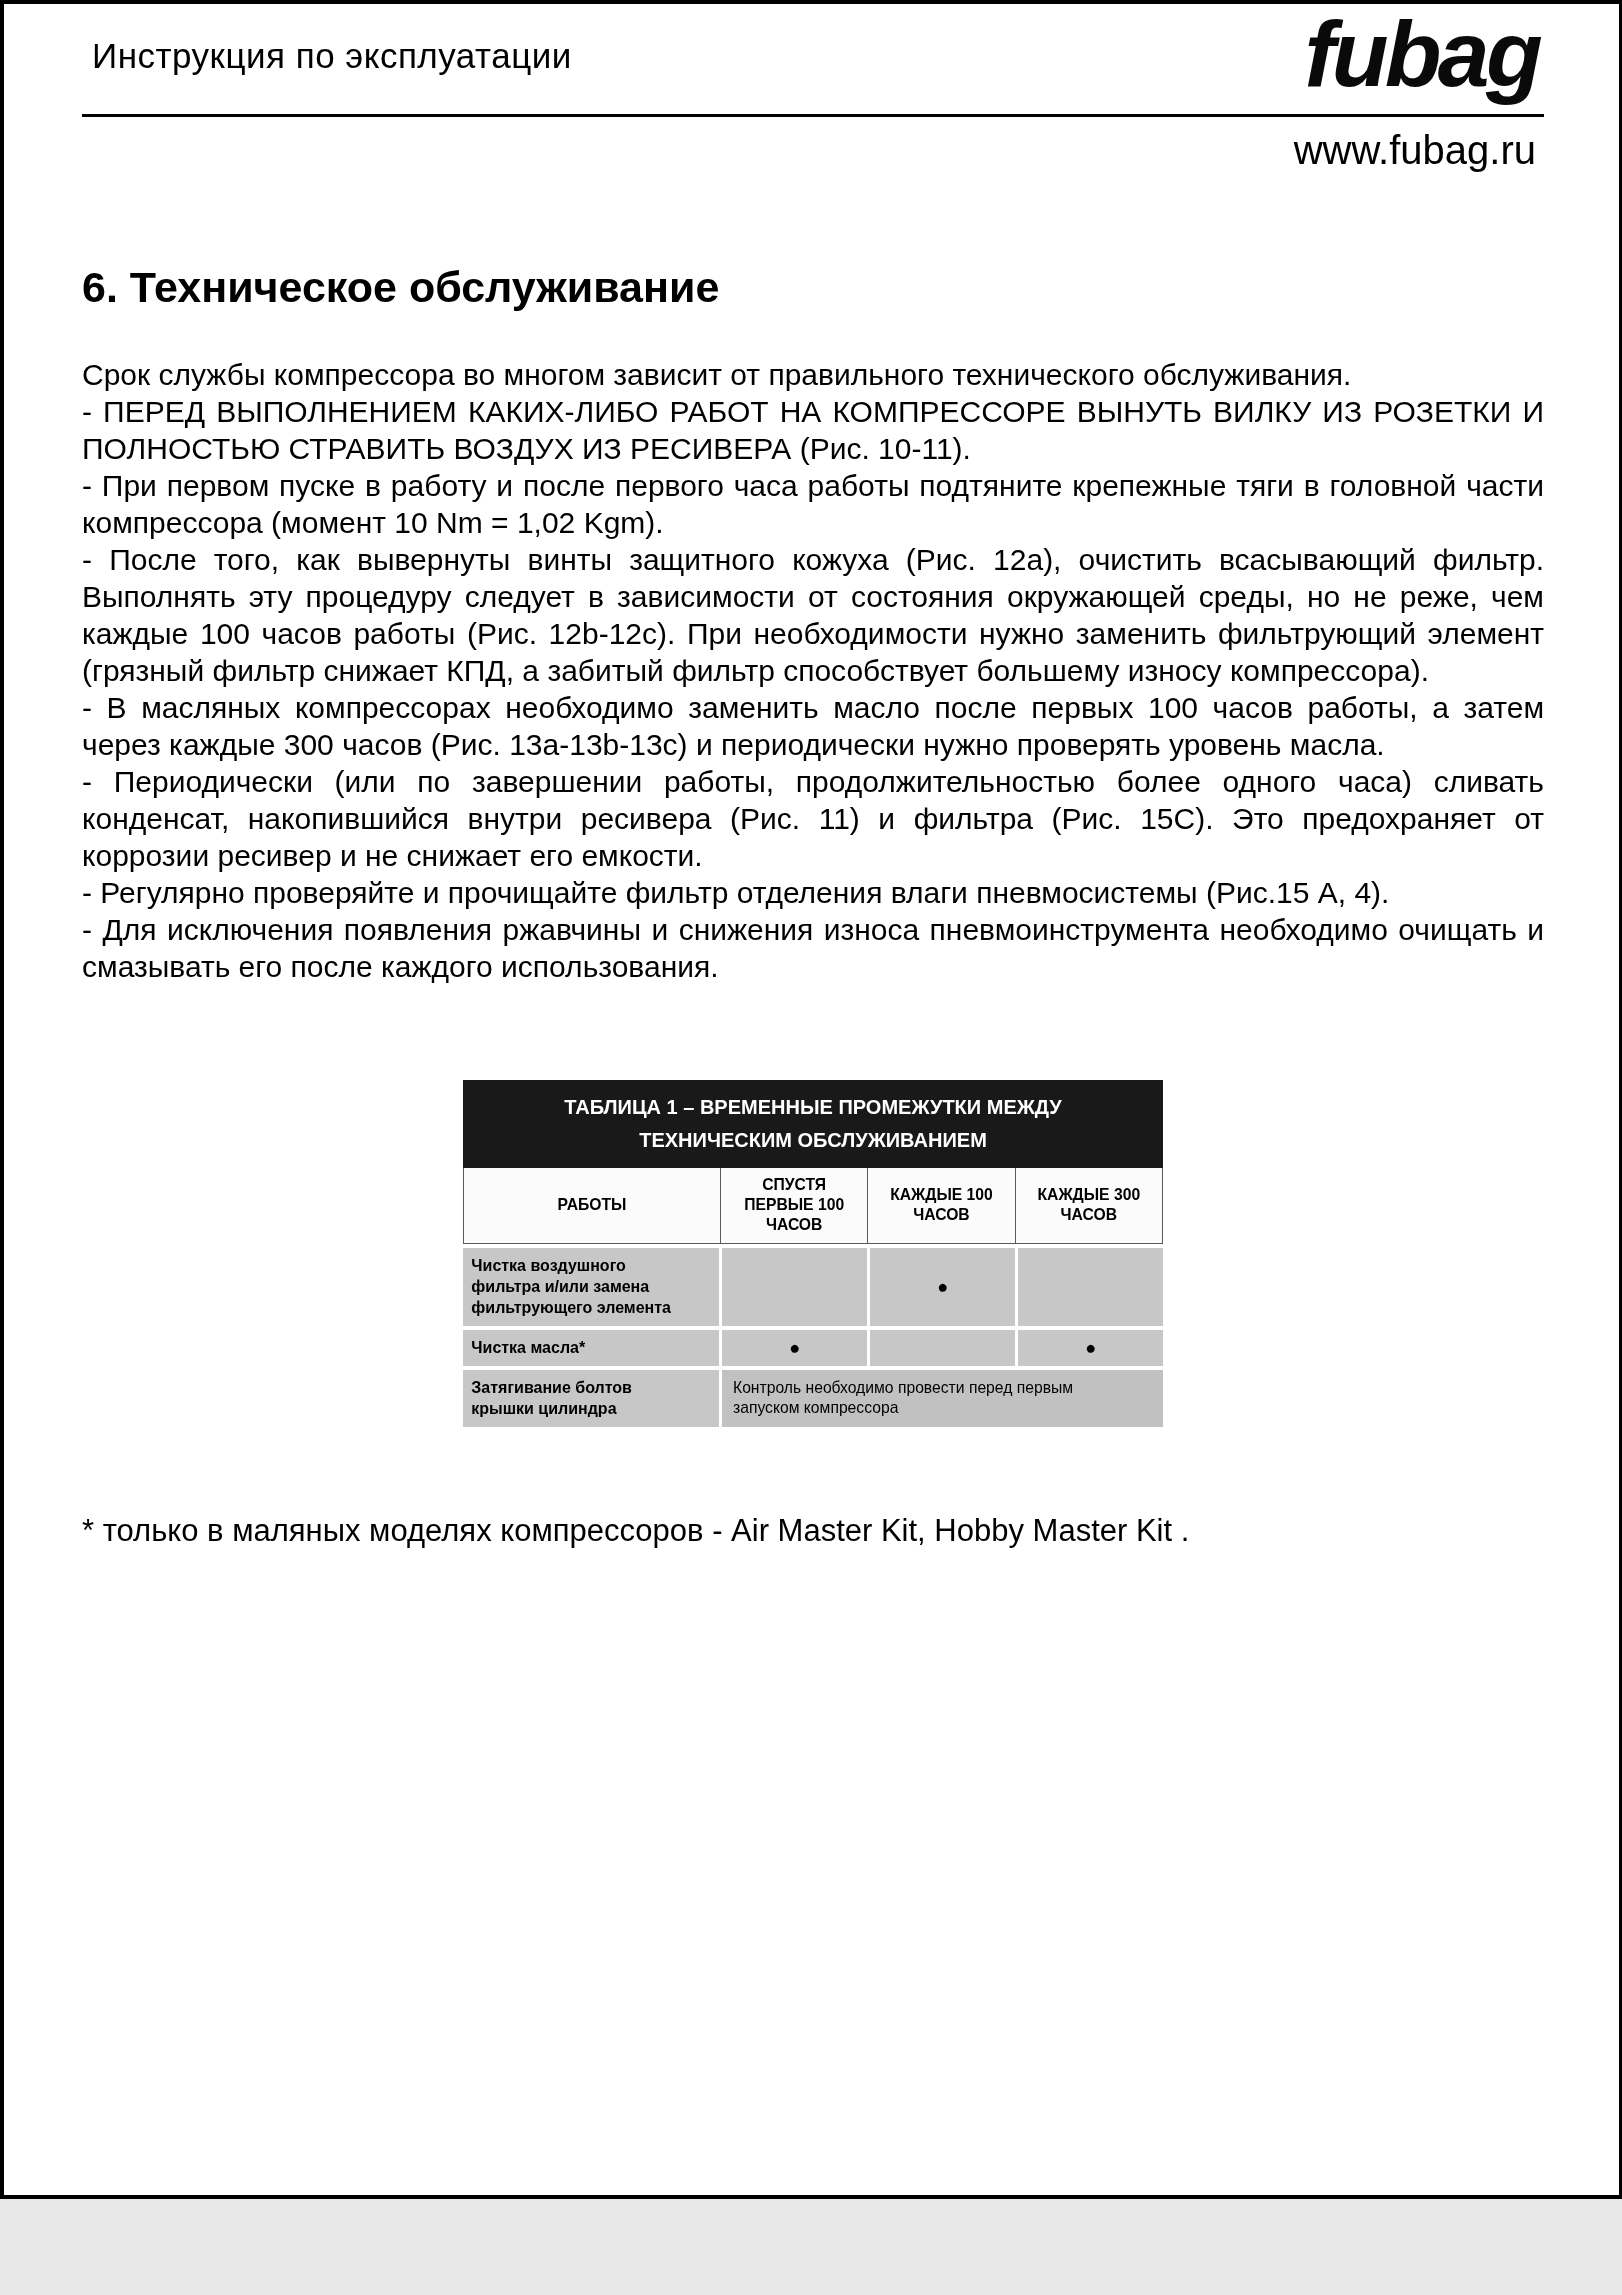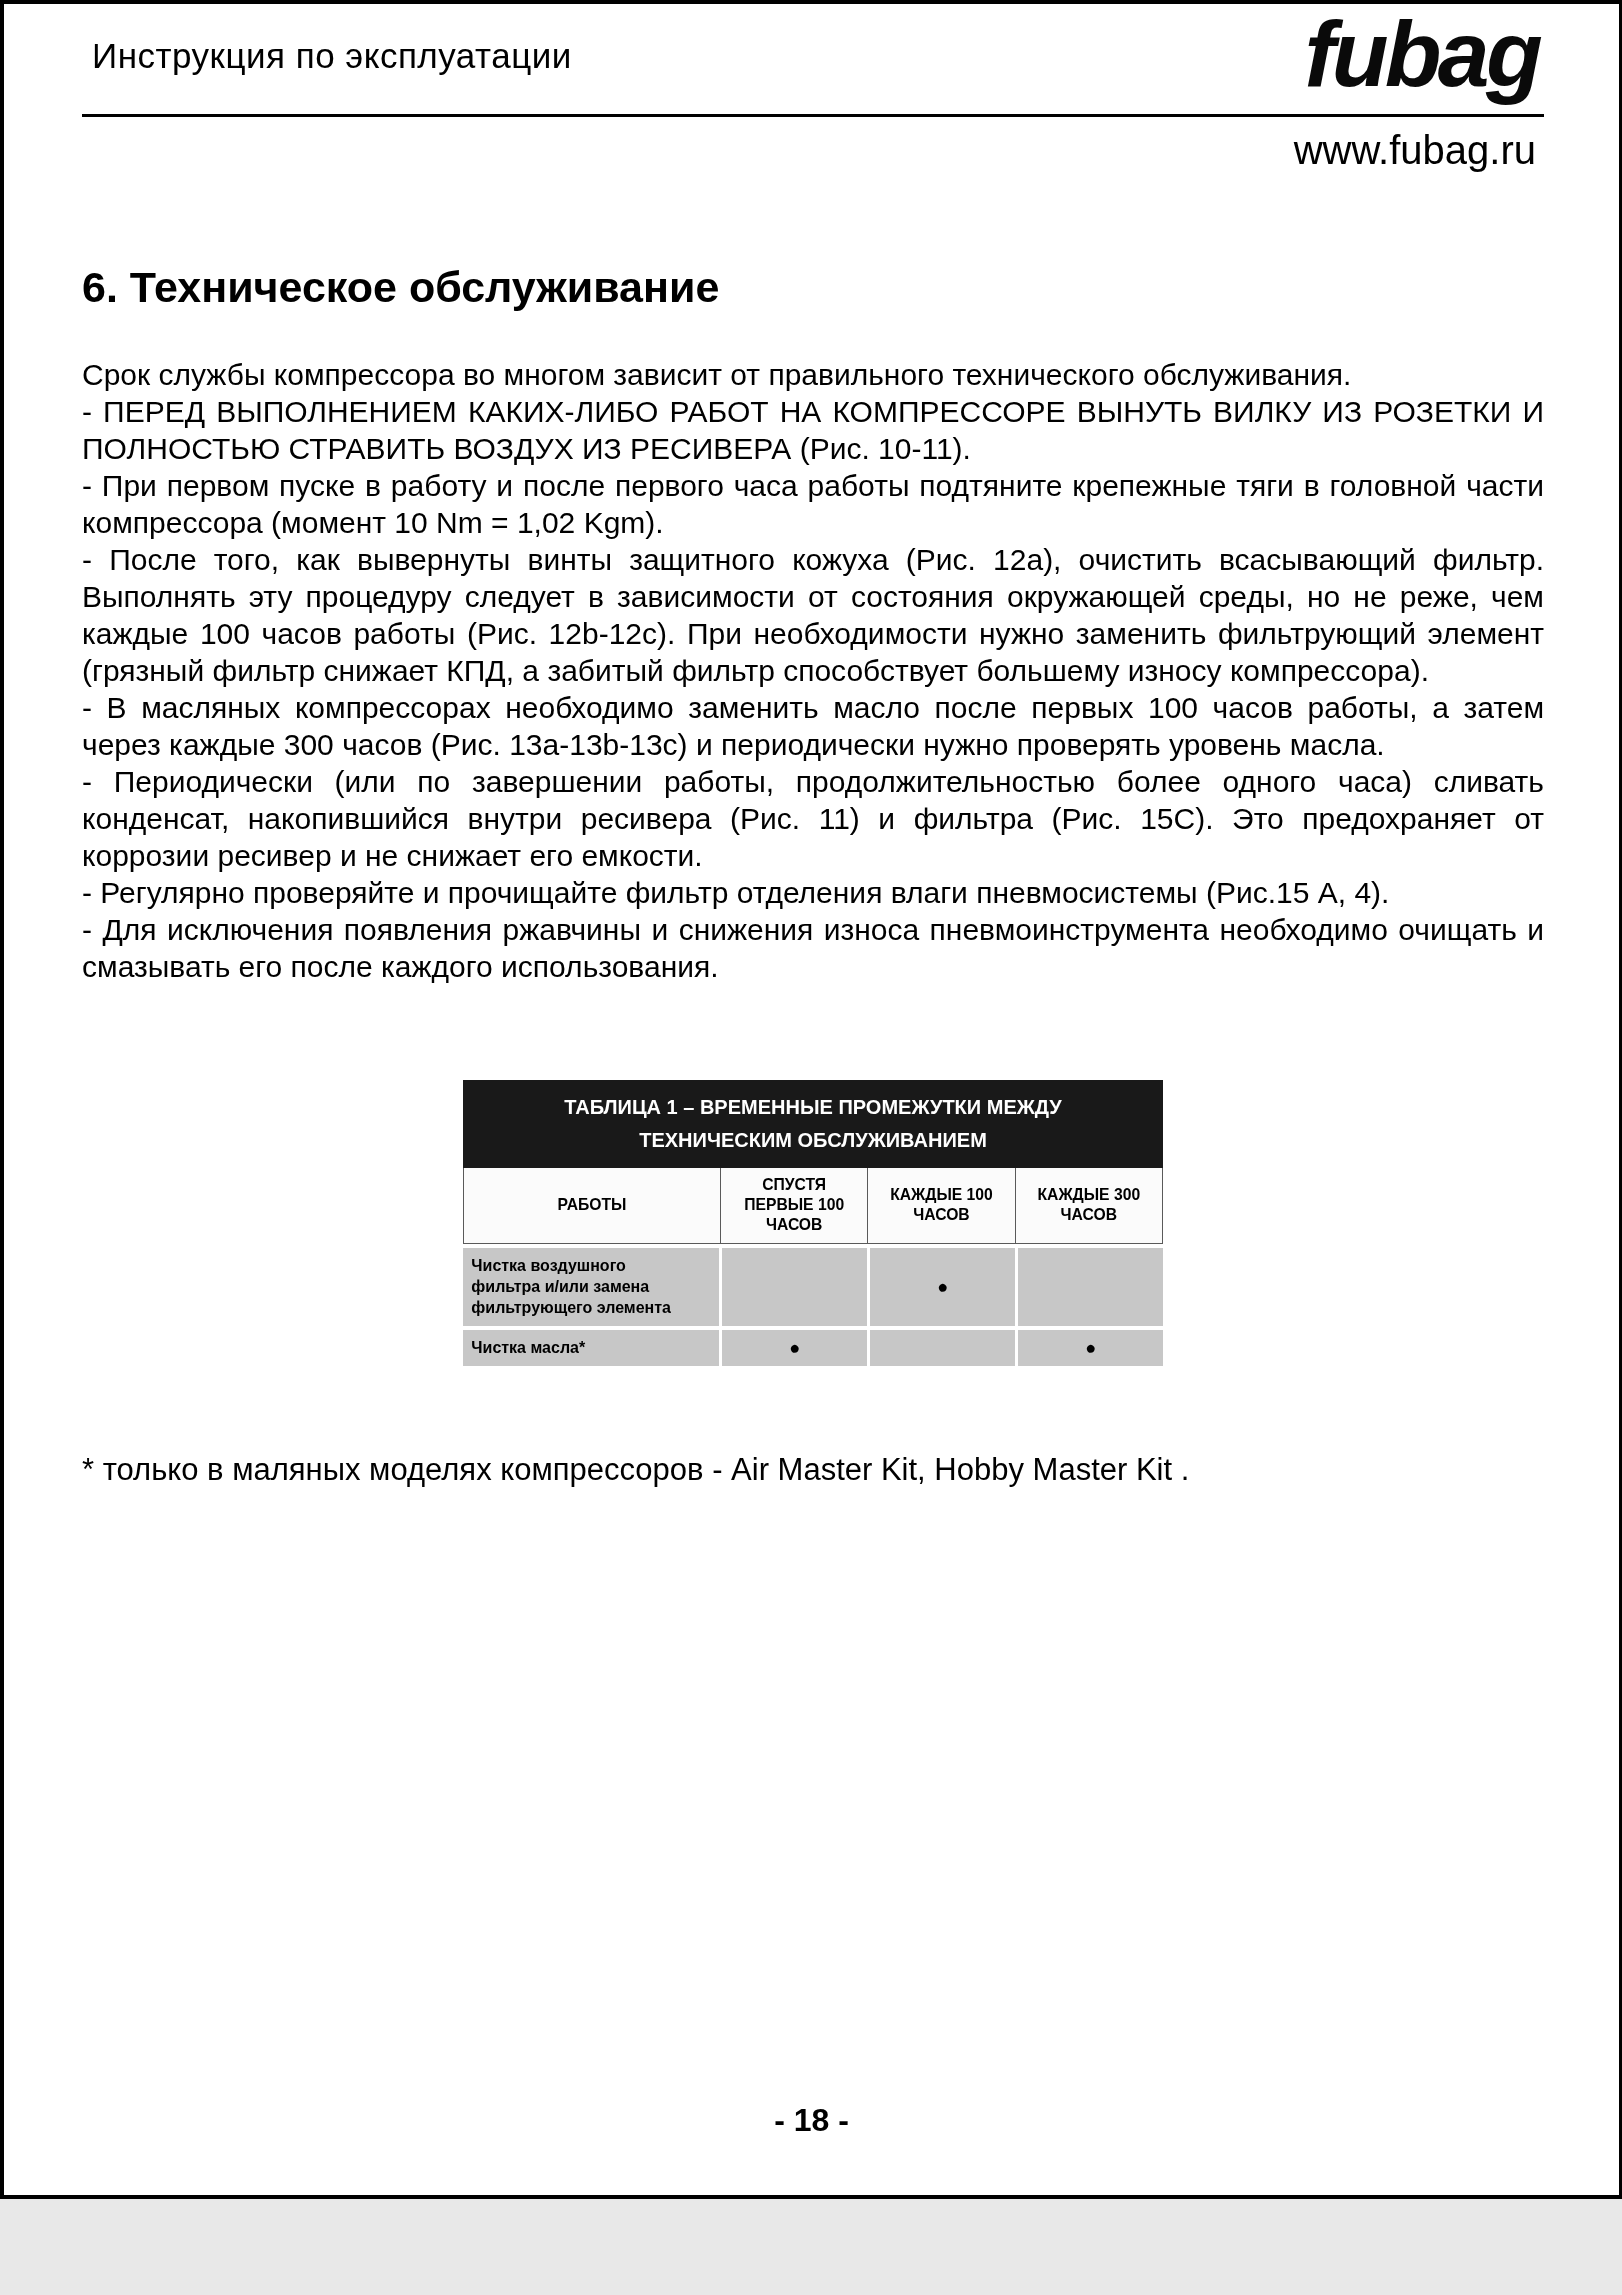--- a/index.html
+++ b/index.html
@@ -204,22 +204,27 @@
         <div class="tcell-dot"></div>
       </div>
 
       <div class="trow">
         <div class="tcell-label">Чистка масла*</div>
         <div class="tcell-dot">●</div>
         <div class="tcell-dot"></div>
         <div class="tcell-dot">●</div>
       </div>
 
+      <div class="trow span">
+        <div class="tcell-label">Затягивание болтов
+крышки цилиндра</div>
+        <div class="tcell-note">Контроль необходимо провести перед первым
+запуском компрессора</div>
+      </div>
 
     </div>
 
     <div class="footnote">* только в маляных моделях компрессоров  - Air Master Kit, Hobby Master Kit .</div>
   </div>
 
-  <div class="page-number">- 18 -</div>
 
 </div>
 
 
 </body></html>

